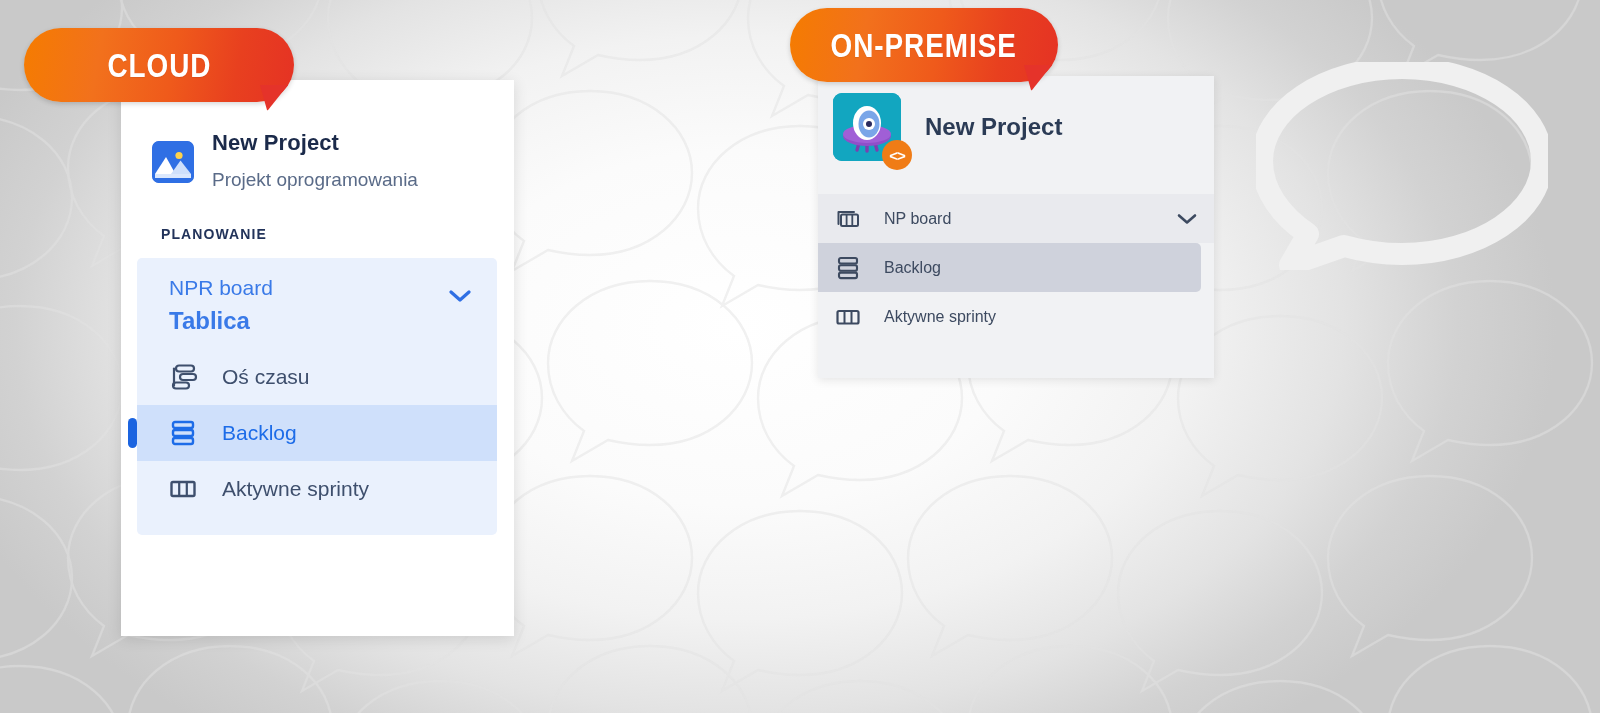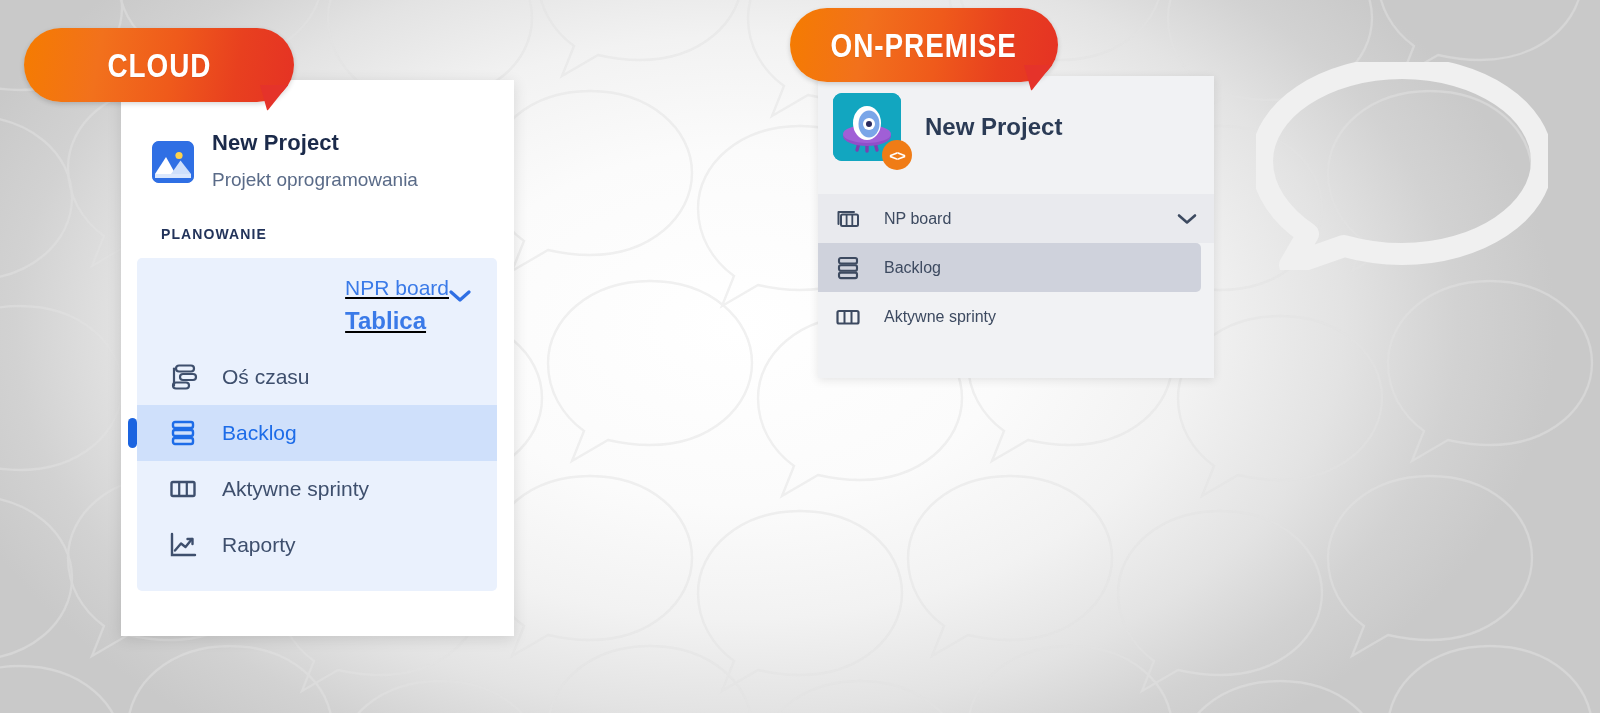--- a/index.html
+++ b/index.html
@@ -123,23 +123,22 @@
   #cloud-nav {
     margin: 16px 0 0 16px;
     width: 360px;
     background: #eaf1fd;
     border-radius: 5px;
     padding-bottom: 18px;
   }
   .cloud-board-row {
     display: flex;
     align-items: flex-start;
-    justify-content: flex-end;
-    padding: 17px 26px 10px 16px;
-    text-decoration: underline;
+    justify-content: space-between;
+    padding: 17px 26px 10px 32px;
   }
   #cloud-board-title {
     color: #3a7ae8;
     font-size: 21px;
     line-height: 1.25;
   }
   #cloud-board-sub {
     color: #3a7ae8;
     font-size: 24px;
     font-weight: 700;
@@ -380,30 +379,20 @@
       <div class="cloud-item">
         <span class="icon">
           <svg width="30" height="30" viewBox="0 0 30 30">
             <rect x="3.5" y="8" width="23" height="14" rx="1.5" fill="none" stroke="#3e4f6d" stroke-width="2.4"></rect>
             <path d="M11.2 8 L11.2 22 M18.8 8 L18.8 22" stroke="#3e4f6d" stroke-width="2.2"></path>
           </svg>
         </span>
         <span class="label">Aktywne sprinty</span>
       </div>
 
-      <div class="cloud-item">
-        <span class="icon">
-          <svg width="30" height="30" viewBox="0 0 30 30">
-            <path d="M4 4 L4 25 L27 25" fill="none" stroke="#3e4f6d" stroke-width="2.4" stroke-linecap="round"></path>
-            <path d="M7 20.5 L13 13.5 L17.5 17 L24 9" fill="none" stroke="#3e4f6d" stroke-width="2.4" stroke-linecap="round" stroke-linejoin="round"></path>
-            <path d="M19.5 9 L24.5 9 L24.5 14" fill="none" stroke="#3e4f6d" stroke-width="2.4" stroke-linecap="round" stroke-linejoin="round"></path>
-          </svg>
-        </span>
-        <span class="label">Raporty</span>
-      </div>
 
     </div>
   </div>
 
   <div id="onprem-card">
 
     <div id="onprem-project">
       <div id="onprem-avatar">
         <svg width="68" height="68" viewBox="0 0 68 68">
           <rect width="68" height="68" rx="9" fill="#12a6c0"></rect>

